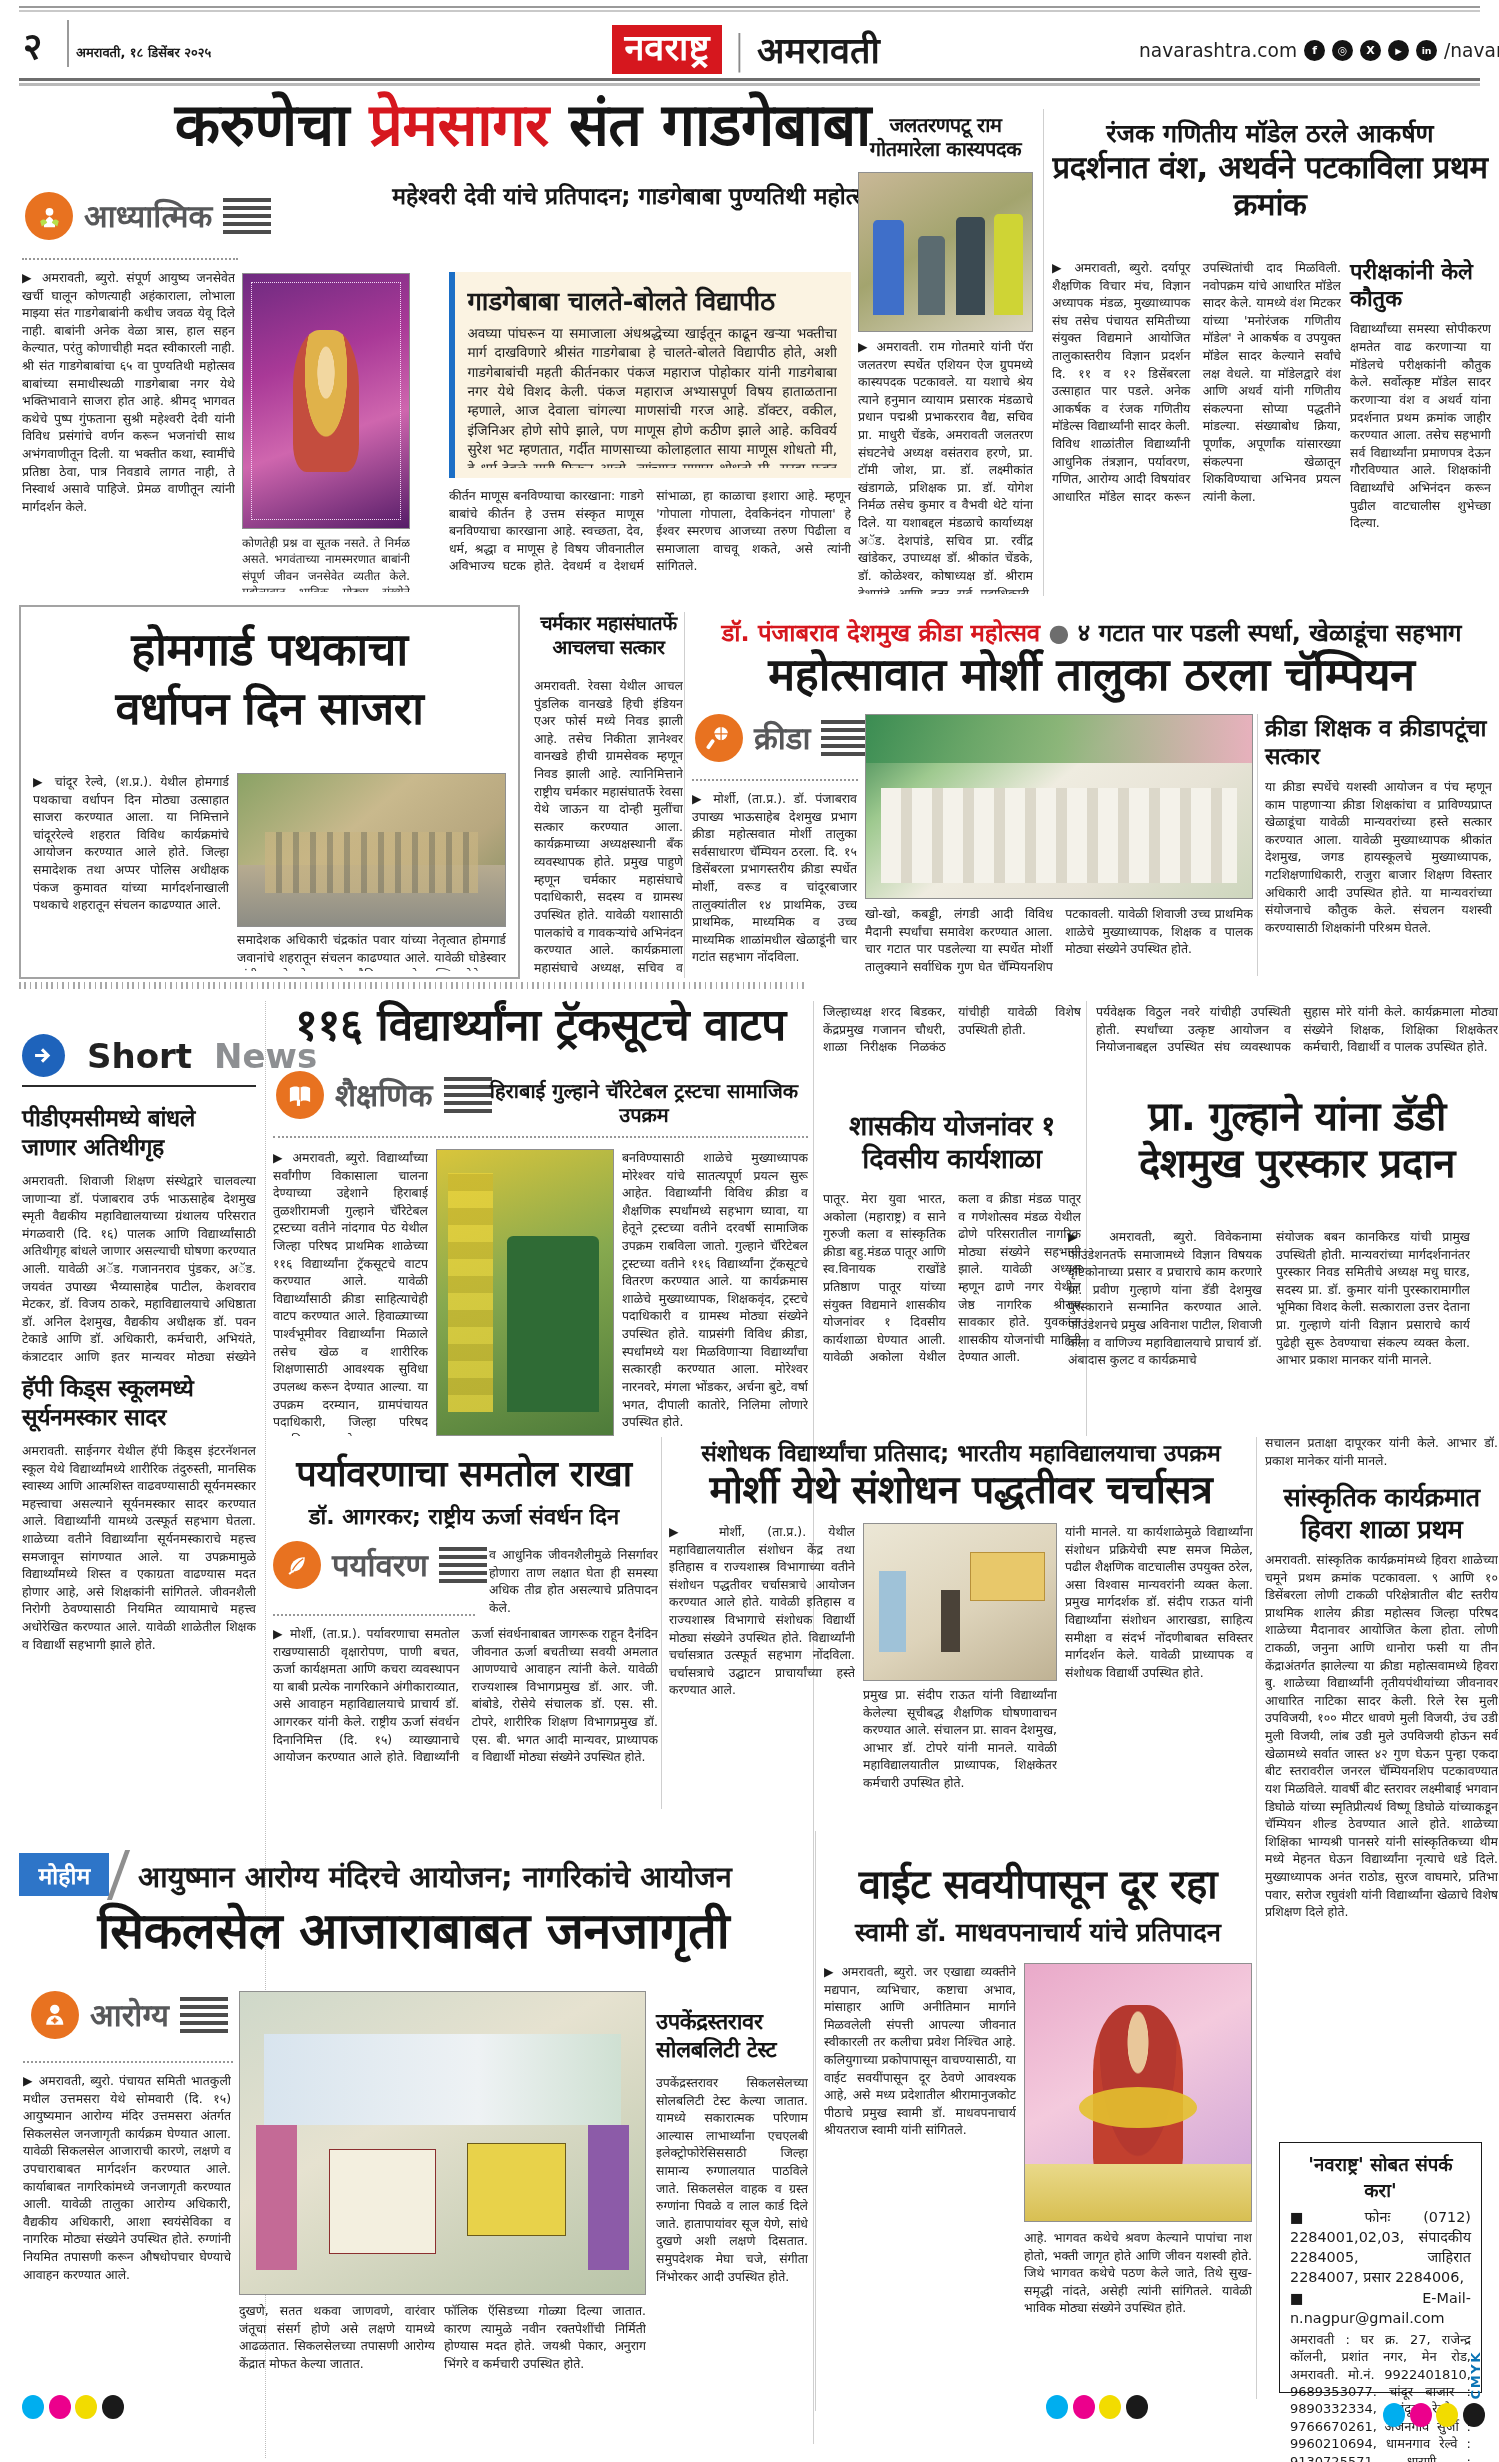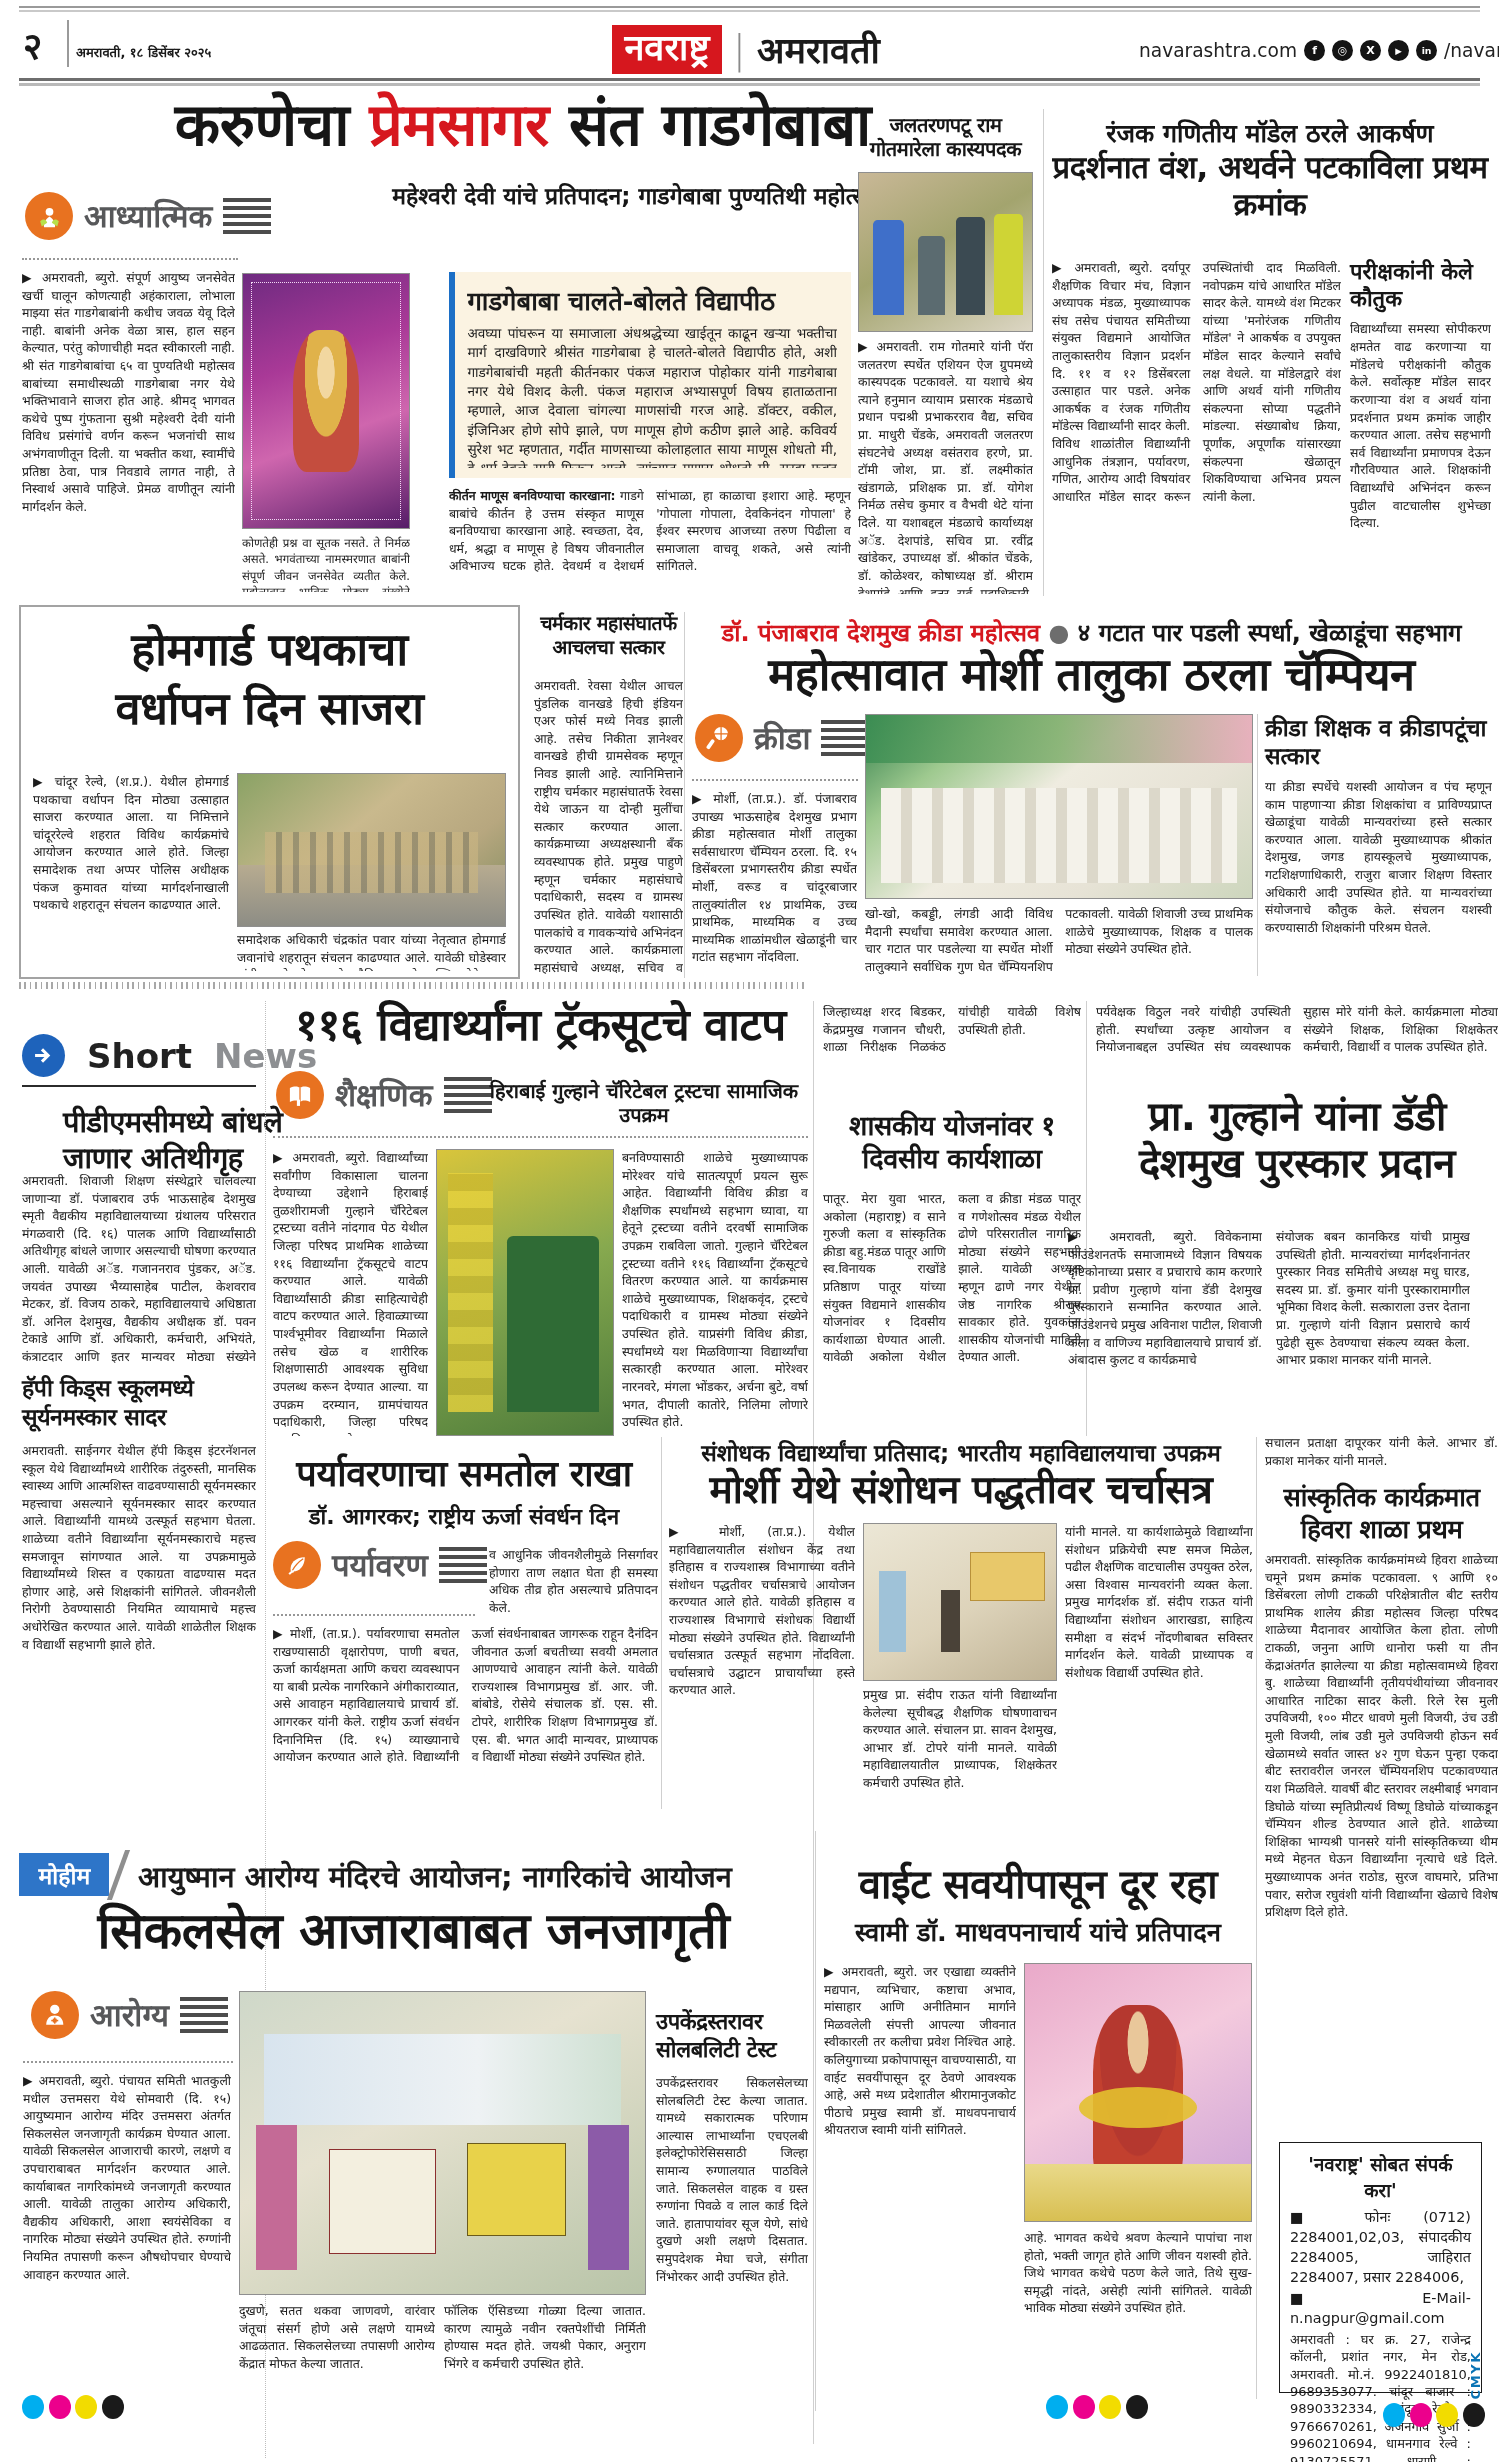--- a/index.html
+++ b/index.html
@@ -1,21 +1,21 @@
 <!DOCTYPE html>
 <html style="font-size:12.4px"><head>
 <meta charset="utf-8">
 <style>
   html,body{margin:0;padding:0;background:#e9e9e9;}
   #page{position:relative;width:1499px;height:2462px;background:#ffffff;overflow:hidden;
         font-family:"DejaVu Sans","Liberation Sans",sans-serif;color:#1a1a1a;}
   .abs{position:absolute;}
   .hl{font-weight:700;color:#161616;line-height:1.12;text-align:center;letter-spacing:-0.4px;}
   .body-txt{font-size:12.4px;line-height:1.42;text-align:justify;color:#1c1c1c;overflow:hidden;}
-  .lead{font-weight:700;margin-top:40px;}
+  .lead{font-weight:400;margin-top:40px;}
   .dotrule{border-top:2.3px dotted #979797;height:0;}
   .vline{position:absolute;width:0.8px;background:#cfcfcf;}
   .vdot{position:absolute;width:0;border-left:1.6px dotted #bdbdbd;}
   .tickrule{position:absolute;height:7px;background:repeating-linear-gradient(90deg,#a8a8a8 0 1.6px,transparent 1.6px 5.4px);}
   .photo{position:absolute;border:0.8px solid #8f8f8f;box-sizing:border-box;}
   .badge{position:absolute;display:flex;align-items:center;gap:11px;}
   .badge .circ{width:48px;height:48px;border-radius:50%;background:#e87220;flex:none;display:flex;align-items:center;justify-content:center;}
   .badge .nm{font-size:31px;font-weight:700;color:#57585a;line-height:1;white-space:nowrap;}
   .hamb{display:flex;flex-direction:column;gap:3.9px;width:48px;}
   .hamb i{height:3.9px;background:#4c4c4c;display:block;}
@@ -185,21 +185,21 @@
     <span style="width:43px;height:43px;border-radius:50%;background:#1e63bb;display:flex;align-items:center;justify-content:center;flex:none;">
       <svg width="23" height="23" viewBox="0 0 30 30">
           <path d="M4 15 H20 M13 7 L21 15 L13 23" stroke="#fff" stroke-width="4" fill="none"></path>
         </svg>
     </span>
     <span style="font-size:34px;font-weight:700;color:#222;">Short</span>
     <span style="font-size:34px;font-weight:700;color:#8d8f92;">News</span>
   </div>
   <div class="abs" style="left:22px;top:1085px;width:234px;height:2.3px;background:#2b2b2b;"></div>
 
-  <div class="abs hl" style="left:22px;top:1104px;width:234px;font-size:29px;text-align:left;line-height:1.25;margin-left:41px;">पीडीएमसीमध्ये बांधले जाणार अतिथीगृह</div>
+  <div class="abs hl" style="left:22px;top:1104px;width:234px;font-size:23px;text-align:left;line-height:1.25;">पीडीएमसीमध्ये बांधले जाणार अतिथीगृह</div>
   <div class="abs body-txt" style="left:22px;top:1172px;width:234px;height:194px;">अमरावती. शिवाजी शिक्षण संस्थेद्वारे चालवल्या जाणाऱ्या डॉ. पंजाबराव उर्फ भाऊसाहेब देशमुख स्मृती वैद्यकीय महाविद्यालयाच्या ग्रंथालय परिसरात मंगळवारी (दि. १६) पालक आणि विद्यार्थ्यांसाठी अतिथीगृह बांधले जाणार असल्याची घोषणा करण्यात आली. यावेळी अॅड. गजाननराव पुंडकर, अॅड. जयवंत उपाख्य भैय्यासाहेब पाटील, केशवराव मेटकर, डॉ. विजय ठाकरे, महाविद्यालयाचे अधिष्ठाता डॉ. अनिल देशमुख, वैद्यकीय अधीक्षक डॉ. पवन टेकाडे आणि डॉ. अधिकारी, कर्मचारी, अभियंते, कंत्राटदार आणि इतर मान्यवर मोठ्या संख्येने उपस्थित होते.</div>
   <div class="abs hl" style="left:22px;top:1374px;width:234px;font-size:23px;text-align:left;line-height:1.25;">हॅपी किड्स स्कूलमध्ये सूर्यनमस्कार सादर</div>
   <div class="abs body-txt" style="left:22px;top:1442px;width:234px;height:360px;">अमरावती. साईनगर येथील हॅपी किड्स इंटरनॅशनल स्कूल येथे विद्यार्थ्यांमध्ये शारीरिक तंदुरुस्ती, मानसिक स्वास्थ्य आणि आत्मशिस्त वाढवण्यासाठी सूर्यनमस्कार महत्त्वाचा असल्याने सूर्यनमस्कार सादर करण्यात आले. विद्यार्थ्यांनी यामध्ये उत्स्फूर्त सहभाग घेतला. शाळेच्या वतीने विद्यार्थ्यांना सूर्यनमस्काराचे महत्त्व समजावून सांगण्यात आले. या उपक्रमामुळे विद्यार्थ्यांमध्ये शिस्त व एकाग्रता वाढण्यास मदत होणार आहे, असे शिक्षकांनी सांगितले. जीवनशैली निरोगी ठेवण्यासाठी नियमित व्यायामाचे महत्त्व अधोरेखित करण्यात आले. यावेळी शाळेतील शिक्षक व विद्यार्थी सहभागी झाले होते.</div>
 
   <div class="vdot" style="left:265px;top:1001px;height:1457px;"></div>
 
   <div class="abs hl" style="left:273px;top:1000px;width:535px;font-size:44px;white-space:nowrap;">११६ विद्यार्थ्यांना ट्रॅकसूटचे वाटप</div>
   <div class="badge" style="left:276px;top:1071px;">
     <span class="circ">
       <svg width="28" height="28" viewBox="0 0 36 36">

